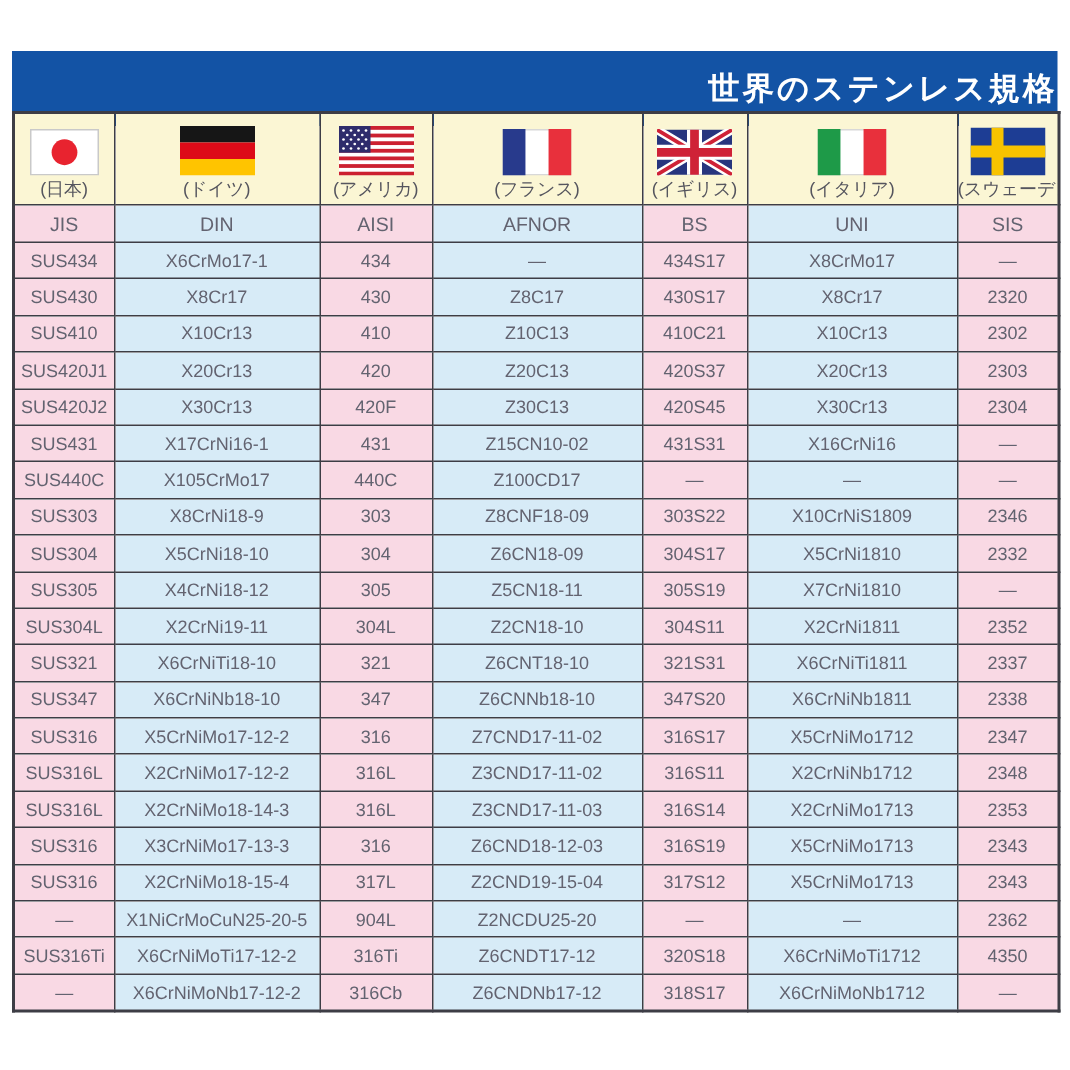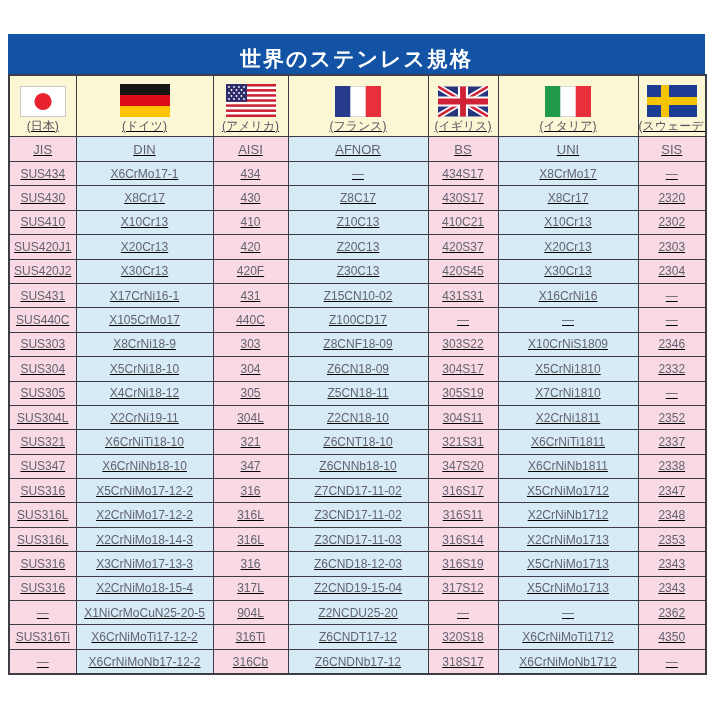--- a/index.html
+++ b/index.html
@@ -13,31 +13,30 @@
   }
   html,body{margin:0;padding:0;background:#ffffff;}
   body{
     width:713px;height:713px;position:relative;
     font-family:"Liberation Sans","DejaVu Sans",sans-serif;
     -webkit-font-smoothing:antialiased;
   }
   .title-bar{
     position:absolute;left:8px;top:34px;width:697px;height:50px;
     background:var(--title-bar);
-    display:flex;align-items:center;justify-content:center;
+    display:flex;align-items:center;justify-content:flex-end;
     box-sizing:border-box;
   }
   .title-bar span{
     color:var(--title-text);font-size:21px;font-weight:bold;letter-spacing:2px;
   }
   table.std{
     position:absolute;left:8px;top:74px;width:697px;
     border-collapse:collapse;table-layout:fixed;
     border:2px solid var(--border);
-    text-decoration:underline;
   }
   table.std th,table.std td{
     border:1px solid var(--border);
     text-align:center;vertical-align:middle;
     color:var(--text);
     overflow:hidden;white-space:nowrap;
     padding:0;
   }
   th.flag-cell{height:60px;background:var(--header-cream);font-weight:normal;}
   .flag{display:flex;justify-content:center;align-items:flex-end;height:36px;}

